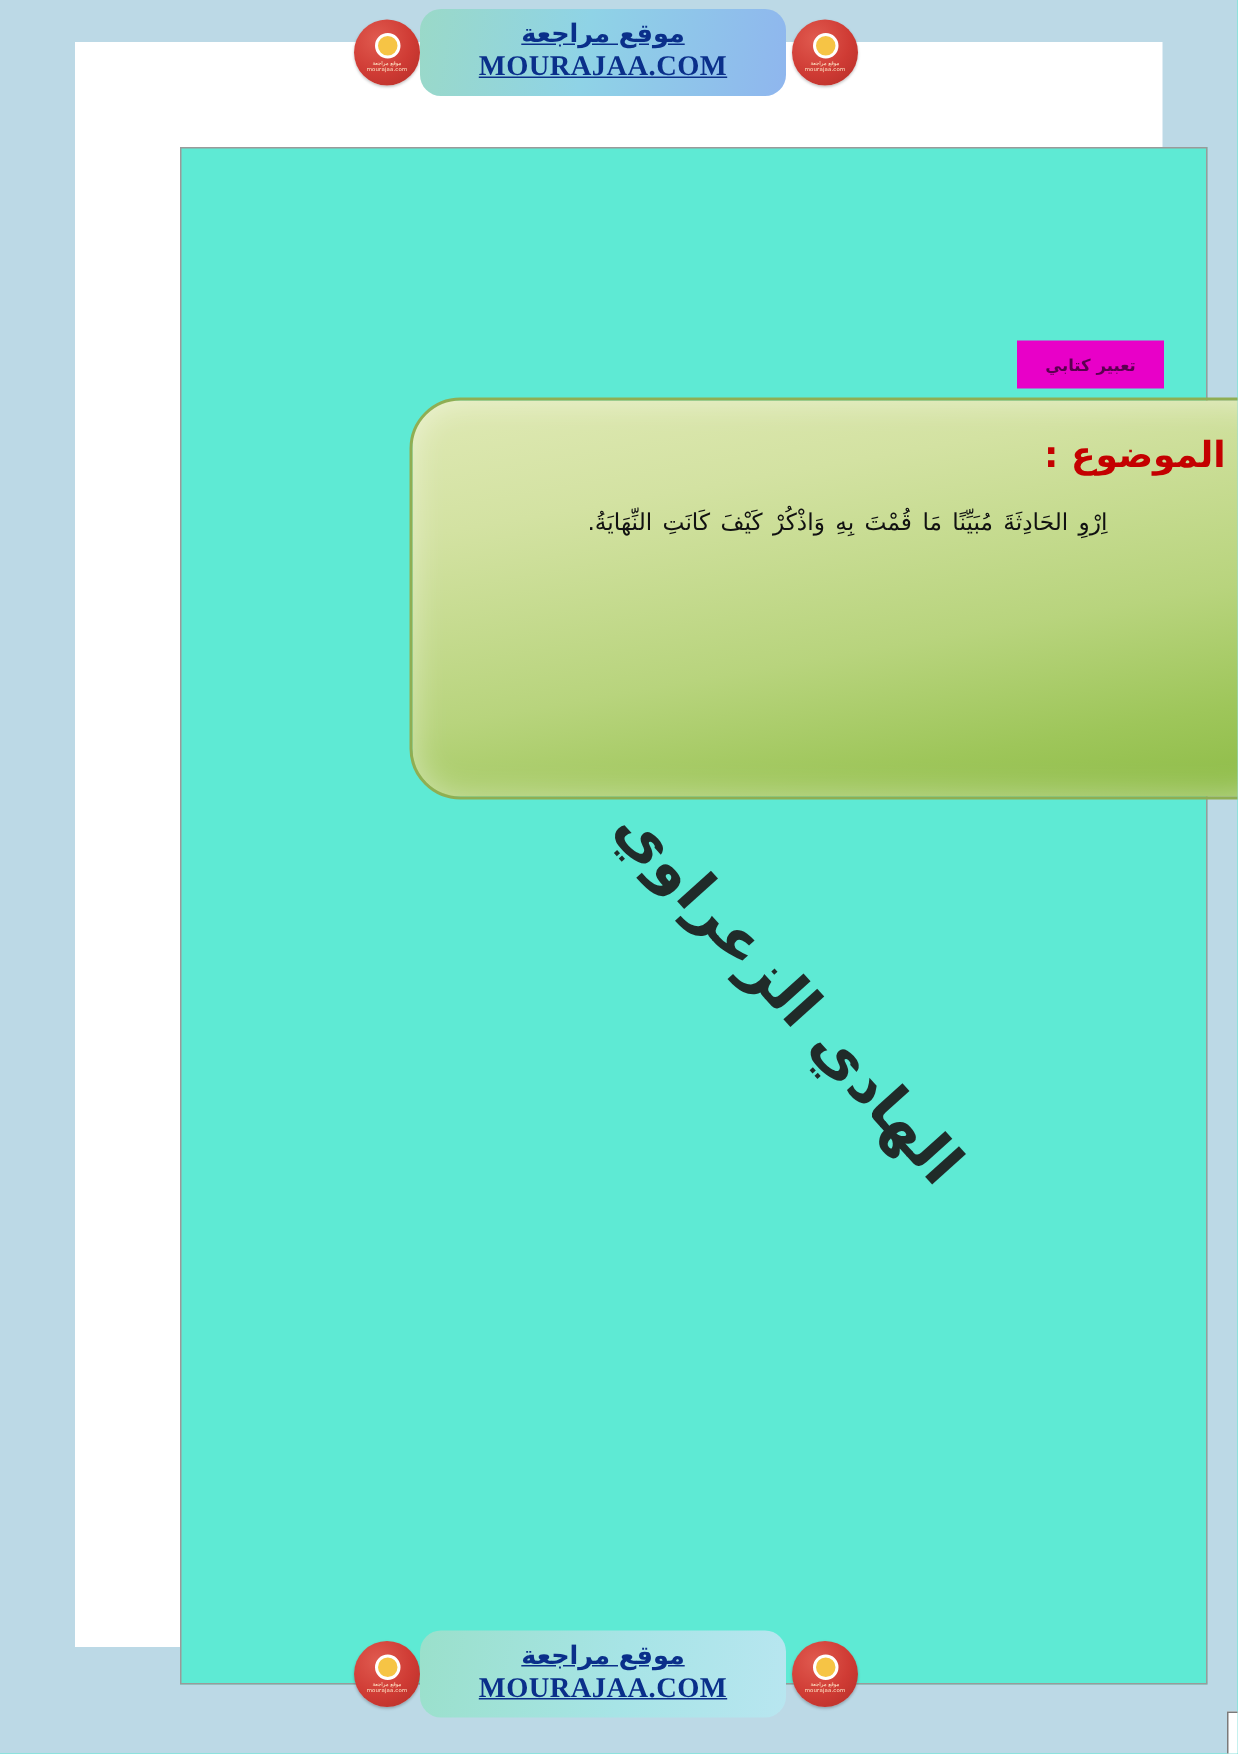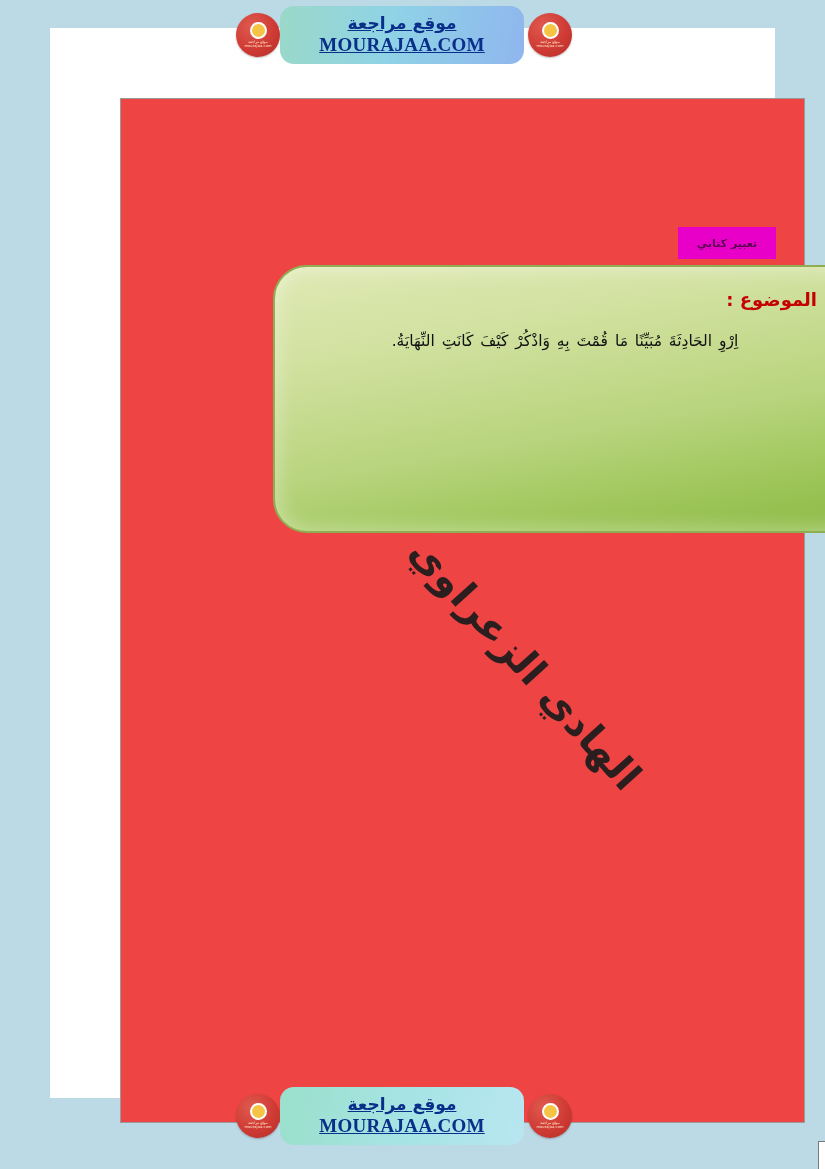--- a/index.html
+++ b/index.html
@@ -25,21 +25,21 @@
     background: #ffffff;
   }
   .page-inner-border {
     position: absolute;
     left: 70px;
     top: 70px;
     width: 685px;
     height: 1025px;
     border: 1px solid #9a9a9a;
     box-sizing: border-box;
-    background: #ef4444;
+    background: #5eead4;
   }
 
   
   .banner {
     position: absolute;
     z-index: 30;
     display: flex;
     align-items: center;
     justify-content: center;
   }
@@ -159,21 +159,21 @@
     border: 2px solid #8fae53;
     box-sizing: border-box;
     background: linear-gradient(170deg, #dfe9b4 0%, #d3e2a2 25%, #b8d47d 60%, #9ec65a 82%, #8cbb45 100%);
     box-shadow: inset 0 0 22px rgba(255,255,255,0.45);
     padding: 22px 34px 20px 34px;
     direction: rtl;
     text-align: right;
   }
   .subject-label {
     font-family: "DejaVu Sans", sans-serif;
-    font-size: 18px;
+    font-size: 24px;
     font-weight: bold;
     color: #c40000;
     direction: rtl;
     text-align: right;
     margin: 0 4px 16px 0;
   }
   .body-par {
     font-family: "DejaVu Sans", sans-serif;
     font-size: 15.5px;
     color: #111111;

